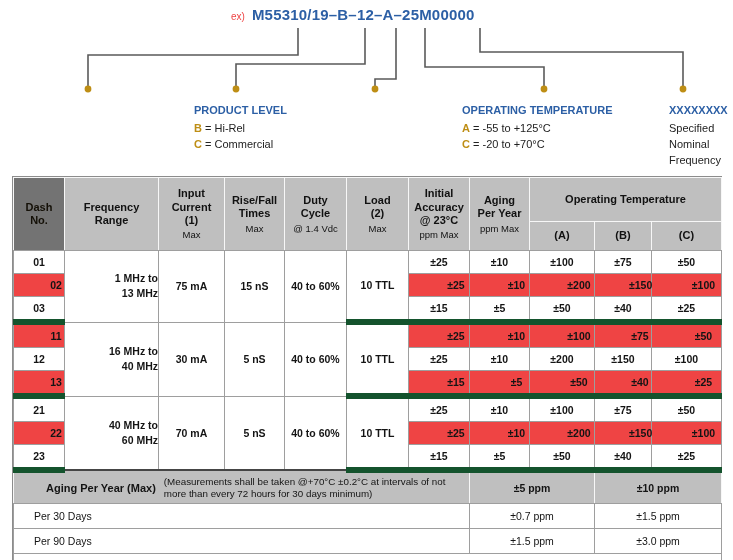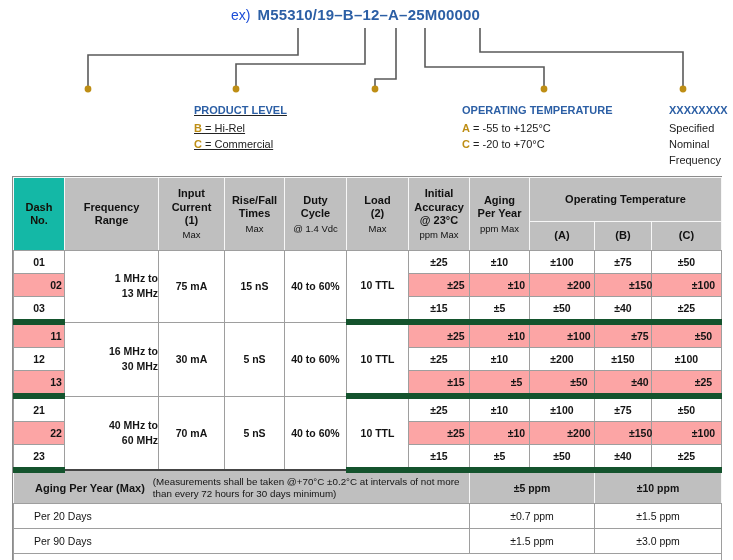--- a/index.html
+++ b/index.html
@@ -3,21 +3,21 @@
 <meta charset="utf-8">
 <style>
   html,body { margin:0; padding:0; background:#fff; }
   .page {
     position:relative; width:733px; height:560px; overflow:hidden;
     background:#fff; font-family:"Liberation Sans", sans-serif; color:#1a1a1a;
   }
 
   
   .pn-title { position:absolute; left:231px; top:6px; font-size:15px; white-space:nowrap; }
-  .pn-prefix { color:#1d4ed8; font-size:14px; margin-right:7px; }
+  .pn-prefix { color:#ef4444; font-size:10px; margin-right:7px; }
   .pn-number { color:#2c5fa5; font-weight:bold; letter-spacing:.2px; }
 
   .connector-svg { position:absolute; left:0; top:0; width:733px; height:176px; }
 
   .dlabel { position:absolute; font-size:11px; color:#222; }
   .dlabel .dtitle { color:#2c5fa5; font-weight:bold; font-size:11px; margin-bottom:4px; white-space:nowrap; }
   .dlabel .ln { line-height:16px; white-space:nowrap; }
   .key { color:#be8e15; font-weight:bold; }
   .center { text-align:center; }
 
@@ -25,39 +25,39 @@
   .table-frame {
     position:absolute; left:12px; top:176px; width:710px;
     border:1px solid #8c8c8c; border-bottom:2px solid #3f3f3f; box-sizing:border-box;
   }
   table { border-collapse:collapse; table-layout:fixed; width:708px; }
   th {
     background:#bfbfbf; border:1px solid #f7f7f7; border-bottom-color:#9e9e9e;
     font-size:11px; font-weight:bold; color:#111; line-height:1.22; padding:1px 0;
     text-align:center; vertical-align:middle;
   }
-  th.gold { background:#14b8a6; color:#141007; }
+  th.gold { background:#737373; color:#141007; }
   th.optemp { border-bottom-color:#f7f7f7; }
   th .sub { display:block; font-weight:400; font-size:9.5px; margin-top:2px; }
   td {
     border:1px solid #9e9e9e; background:#fff;
     font-size:10.5px; font-weight:bold; color:#141414;
     text-align:center; vertical-align:middle; padding:1px 0;
   }
-  td.alt { background:#fca5a5;padding-left:34px; }
+  td.alt { background:#ef4444;padding-left:34px; }
   td.ge { border-bottom:6px solid #14532d; }
   td.freq { text-align:right; padding-left:13px; line-height:15px; }
   .hr1 { height:44px; } .hr2 { height:29px; }
   .dr td { height:20px; }
   .ar td {
     height:28px; background:#bfbfbf;
     border-left-color:#f7f7f7; border-right-color:#f7f7f7;
     border-top:2px solid #454545; border-bottom:1px solid #9e9e9e;
   }
-  .aging-flex { display:flex; align-items:center; padding-left:21px; text-align:left; }
+  .aging-flex { display:flex; align-items:center; padding-left:32px; text-align:left; }
   .ag-label { font-size:11px; font-weight:bold; white-space:nowrap; }
   .ag-note { font-size:9.8px; font-weight:400; line-height:1.25; margin-left:8px; width:308px; }
   .pr td { height:22px; }
   .pr .plabel { text-align:left; padding-left:20px; }
   .nr td { height:48px; }
   .notes-cell { text-align:left; padding:5px 10px 3px 10px; font-weight:400; font-size:10.5px; line-height:1.5; vertical-align:top; }
   .notes-cell b { font-weight:bold; }
 </style>
 </head>
 <body>
@@ -79,21 +79,21 @@
     <g fill="#be8e15" stroke="none">
       <circle cx="88" cy="89" r="3.4"></circle>
       <circle cx="236" cy="89" r="3.4"></circle>
       <circle cx="375" cy="89" r="3.4"></circle>
       <circle cx="544" cy="89" r="3.4"></circle>
       <circle cx="683" cy="89" r="3.4"></circle>
     </g>
   </svg>
 
 
-  <div class="dlabel" style="left:194px; top:104px;text-decoration:underline;">
+  <div class="dlabel" style="left:194px; top:104px;">
     <div class="dtitle">PRODUCT LEVEL</div>
     <div class="ln"><span class="key">B</span> <span>= Hi-Rel</span></div>
     <div class="ln"><span class="key">C</span> <span>= Commercial</span></div>
   </div>
 
 
   <div class="dlabel" style="left:462px; top:104px;">
     <div class="dtitle">OPERATING TEMPERATURE</div>
     <div class="ln"><span class="key">A</span> <span>= -55 to +125°C</span></div>
     <div class="ln"><span class="key">C</span> <span>= -20 to +70°C</span></div>
@@ -165,21 +165,21 @@
       <td class="ge">03</td>
       <td class="ge">±15</td>
       <td class="ge">±5</td>
       <td class="ge">±50</td>
       <td class="ge">±40</td>
       <td class="ge">±25</td>
     </tr>
 
     <tr class="dr">
       <td class="alt">11</td>
-      <td class="freq" rowspan="3"><span>16 MHz to</span><br><span>30 MHz</span></td>
+      <td class="freq" rowspan="3"><span>16 MHz to</span><br><span>40 MHz</span></td>
       <td rowspan="3">30 mA</td>
       <td rowspan="3">5 nS</td>
       <td rowspan="3">40 to 60%</td>
       <td rowspan="3" class="ge">10 TTL</td>
       <td class="alt">±25</td>
       <td class="alt">±10</td>
       <td class="alt">±100</td>
       <td class="alt">±75</td>
       <td class="alt">±50</td>
     </tr>
@@ -234,21 +234,21 @@
       <td colspan="7">
         <div class="aging-flex">
           <span class="ag-label">Aging Per Year (Max)</span>
           <span class="ag-note">(Measurements shall be taken @+70°C ±0.2°C at intervals of not more than every 72 hours for 30 days minimum)</span>
         </div>
       </td>
       <td colspan="2">±5 ppm</td>
       <td colspan="2">±10 ppm</td>
     </tr>
     <tr class="pr">
-      <td colspan="7" class="plabel" style="font-weight:400;">Per 20 Days</td>
+      <td colspan="7" class="plabel" style="font-weight:400;">Per 30 Days</td>
       <td colspan="2" style="font-weight:400;">±0.7 ppm</td>
       <td colspan="2" style="font-weight:400;">±1.5 ppm</td>
     </tr>
     <tr class="pr">
       <td colspan="7" class="plabel" style="font-weight:400;">Per 90 Days</td>
       <td colspan="2" style="font-weight:400;">±1.5 ppm</td>
       <td colspan="2" style="font-weight:400;">±3.0 ppm</td>
     </tr>
 
     <tr class="nr">

